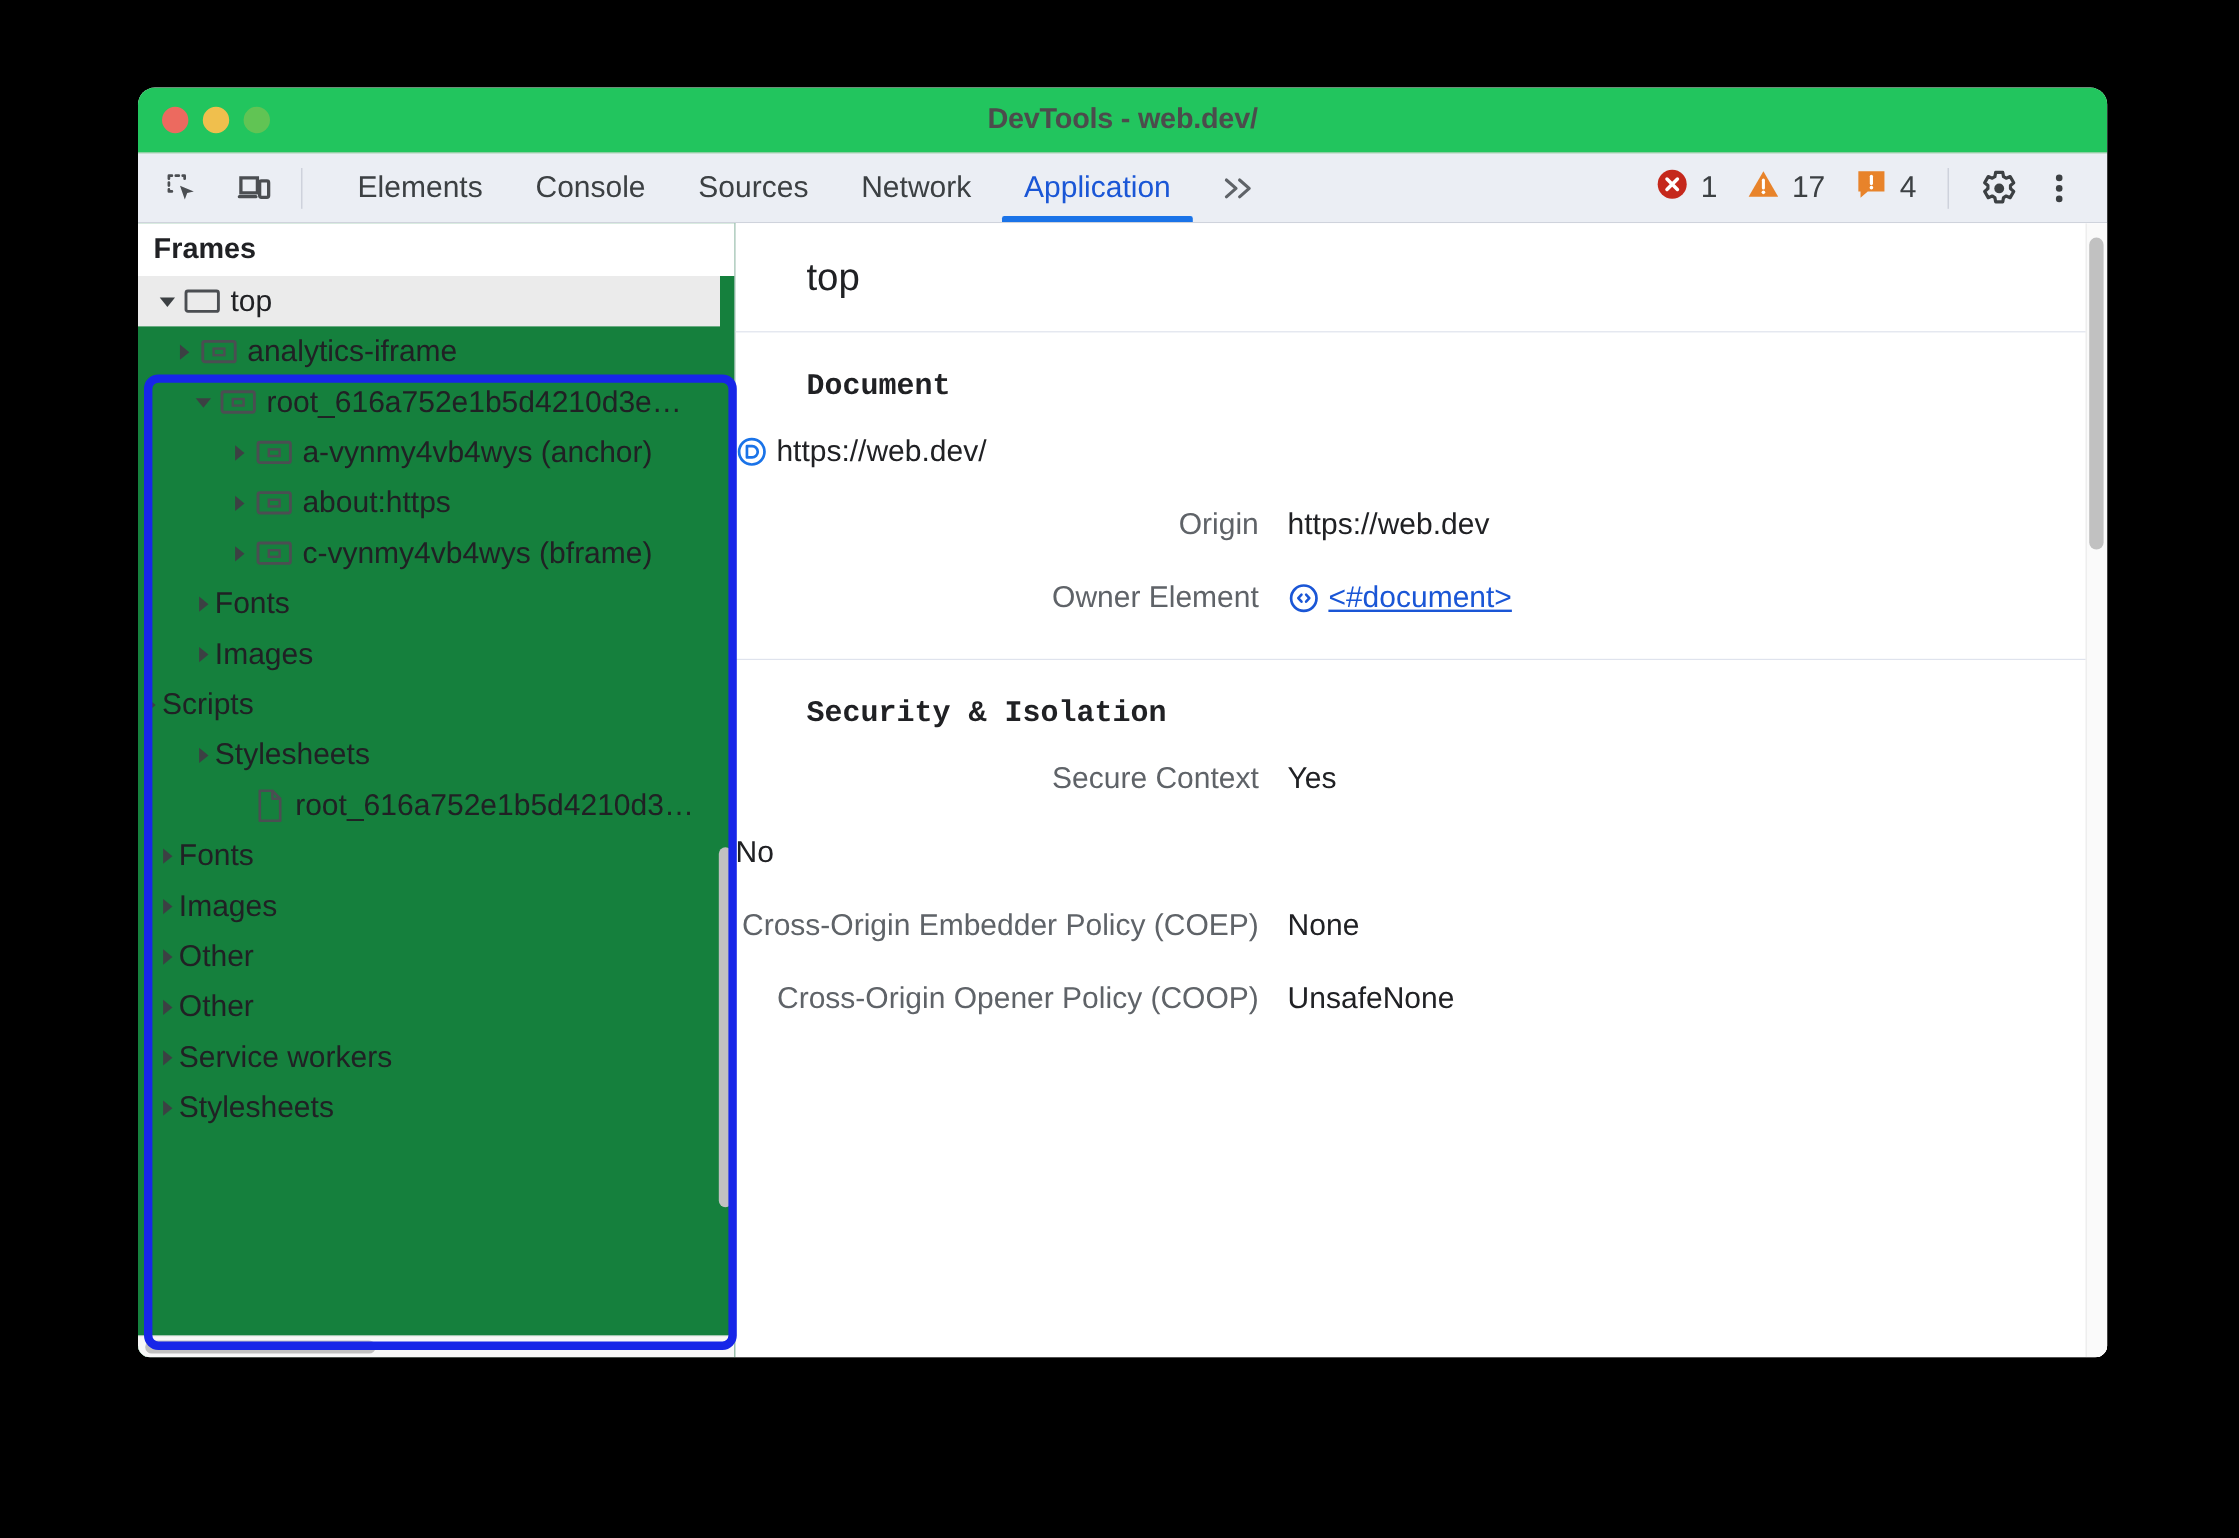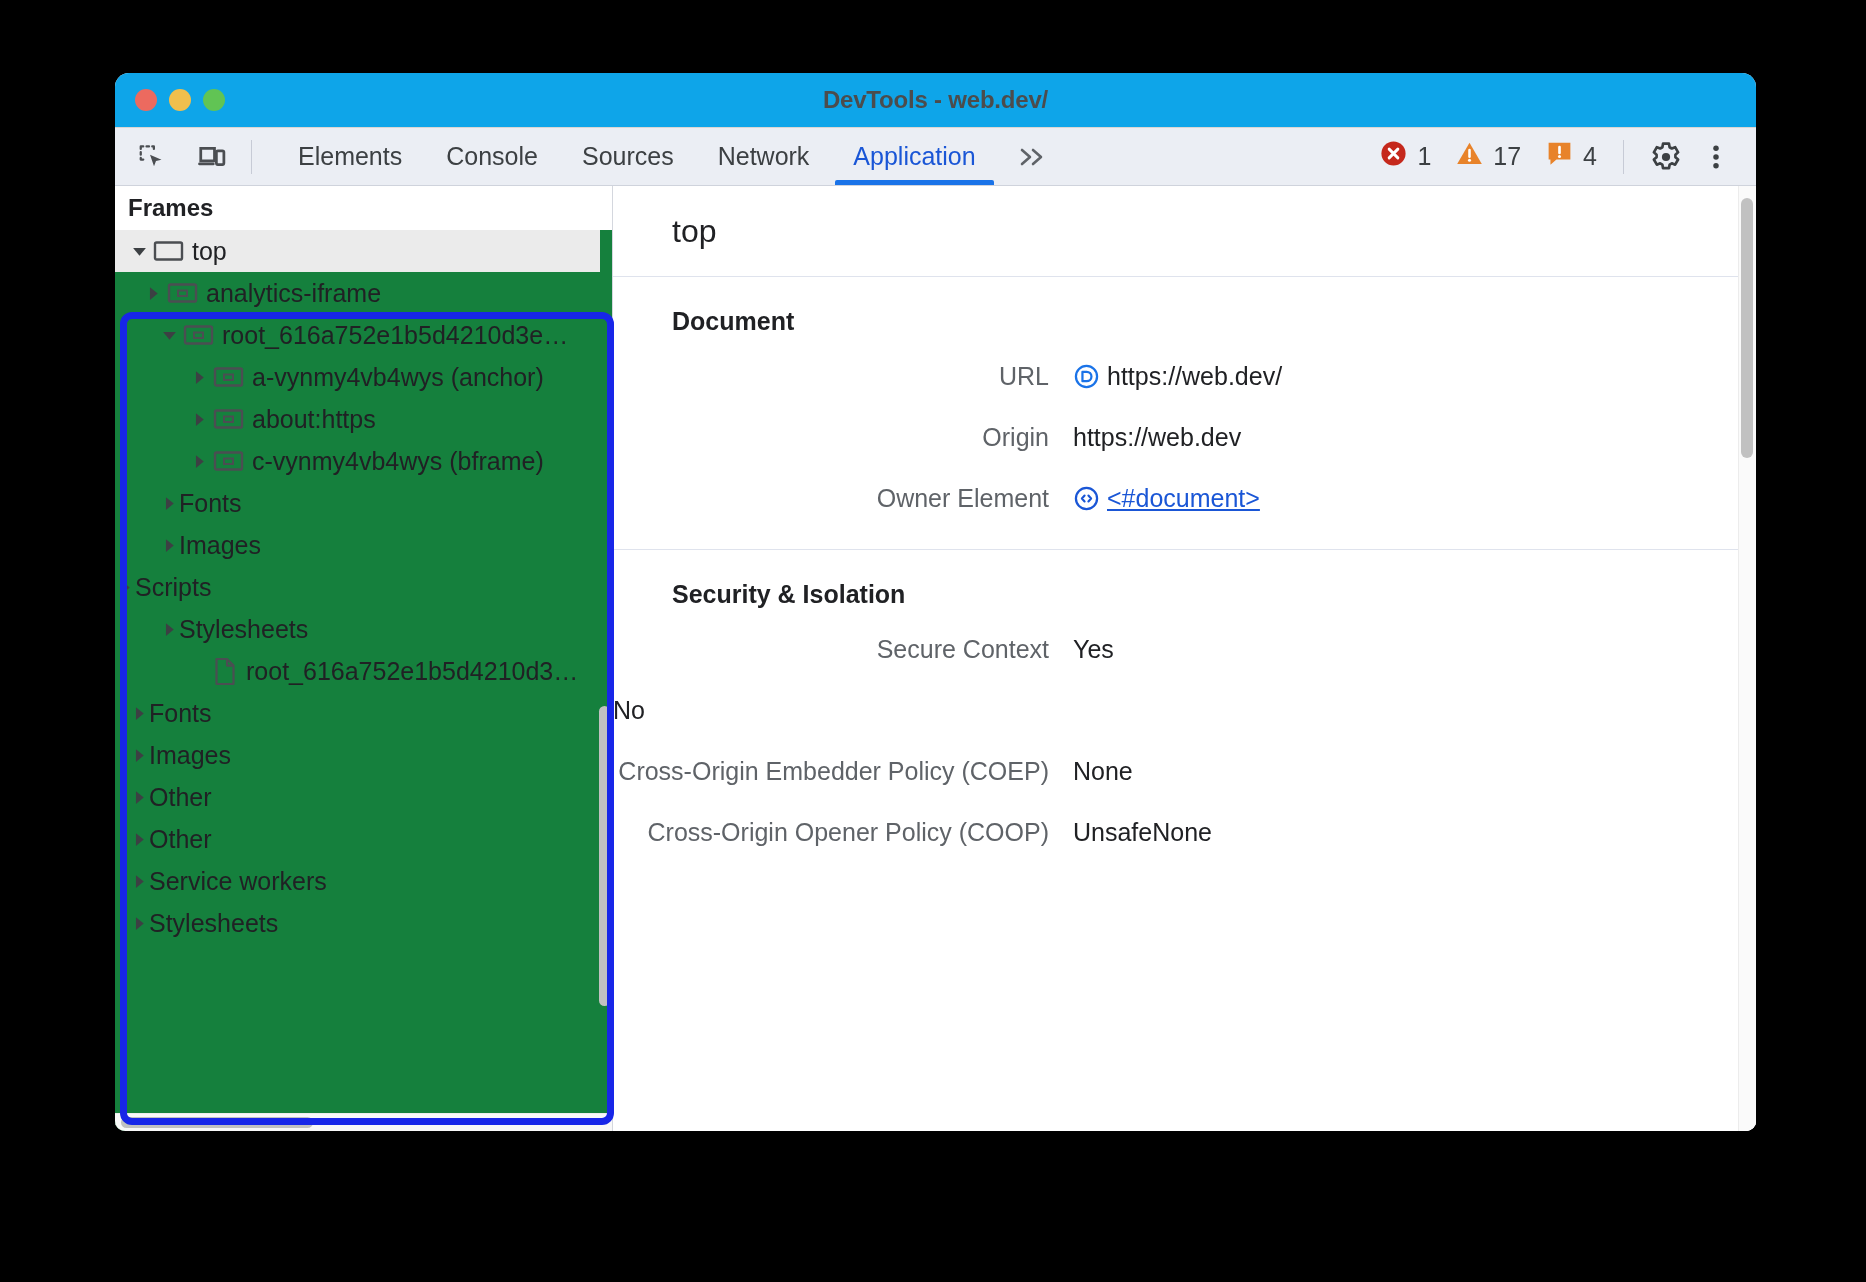--- a/index.html
+++ b/index.html
@@ -24,21 +24,21 @@
     overflow: hidden;
     box-shadow: 0 8px 28px rgba(0,0,0,0.45);
     display: flex;
     flex-direction: column;
   }
 
   
   .titlebar {
     height: 55px;
     flex: 0 0 55px;
-    background: #0ea5e9;
+    background: #22c55e;
     border-bottom: 1px solid #d9d7d4;
     position: relative;
     display: flex;
     align-items: center;
   }
   .traffic {
     display: flex;
     gap: 12px;
     margin-left: 20px;
   }
@@ -268,20 +268,21 @@
     border-bottom: 1px solid #dfe3ed;
     padding: 30px 0 36px 0;
   }
   .section:last-child { border-bottom: none; }
   .section-title {
     font-size: 25px;
     font-weight: bold;
     color: #202124;
     padding-left: 59px;
     margin-bottom: 26px;
+    font-family: Liberation Mono, monospace;
   }
   .row {
     display: flex;
     align-items: center;
     margin: 0 0 32px 0;
   }
   .row:last-child { margin-bottom: 0; }
   .row-key {
     width: 460px;
     flex: 0 0 460px;
@@ -603,21 +604,20 @@
       </div>
       <div class="highlight" style="left:5px; top:126px; right:-2px; bottom:6px;"></div>
     </div>
 
     <div class="main">
       <div class="main-title">top</div>
       <div id="sections">
           <div class="section">
             <div class="section-title">Document</div>
             <div class="row">
-              <div class="row-key">URL</div>
               <div class="row-val">
                 <span style="display: flex;">
                   <svg width="27" height="27" viewBox="0 0 24 24">
                     <circle cx="12" cy="12" r="9.4" fill="none" stroke="#1a73e8" stroke-width="2"></circle>
                     <path d="M8.4 7.8 H12.2 a4.2 4.2 0 0 1 0 8.4 H8.4 Z" fill="none" stroke="#1a73e8" stroke-width="2" stroke-linejoin="round"></path>
                   </svg>
                 </span>
                 <span>https://web.dev/</span>
               </div>
             </div>

